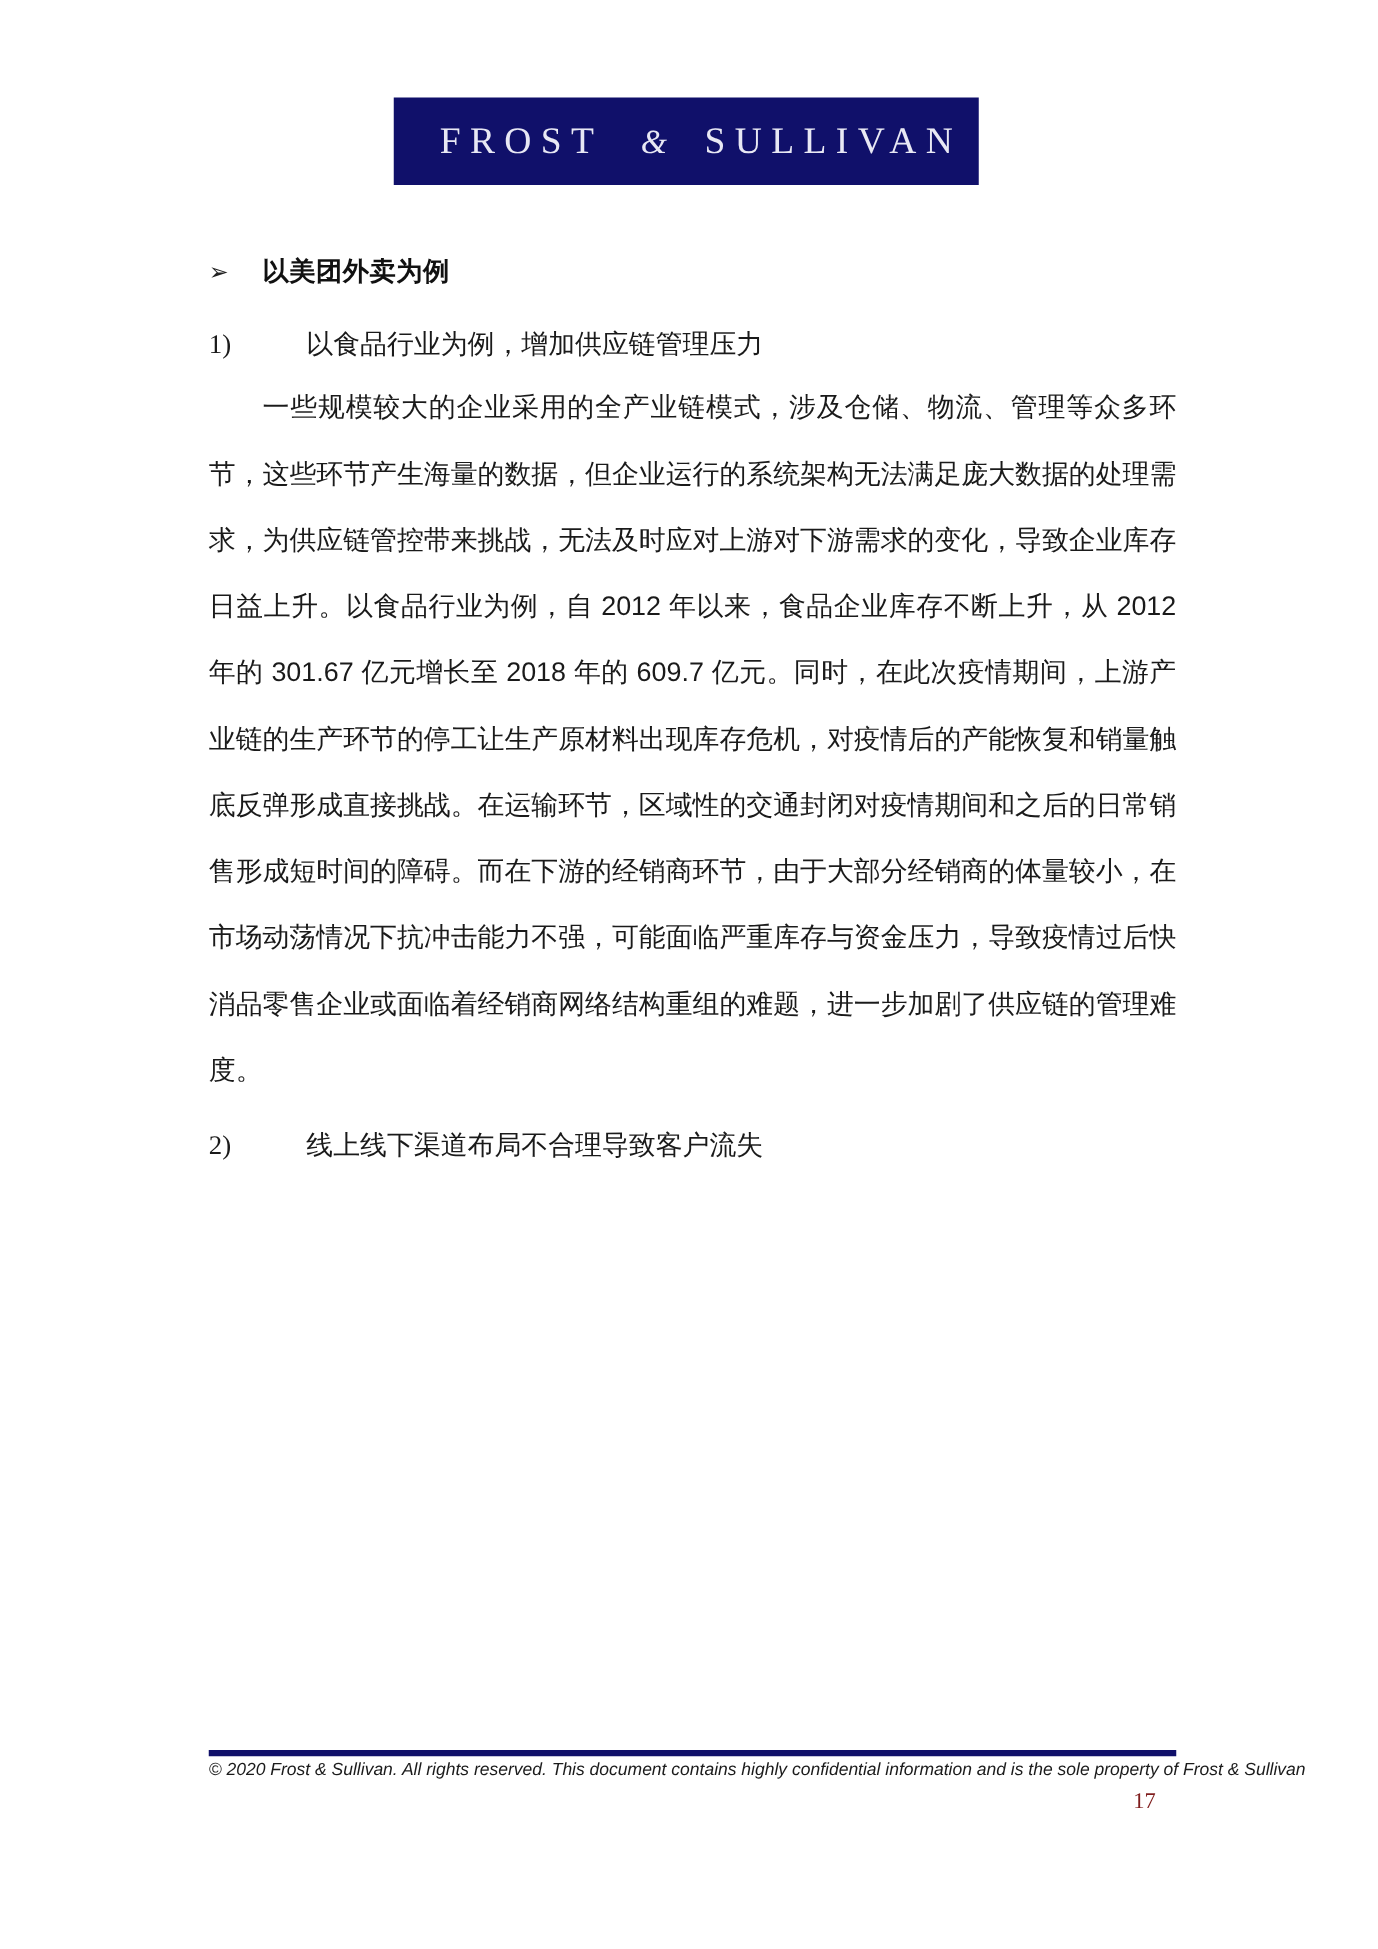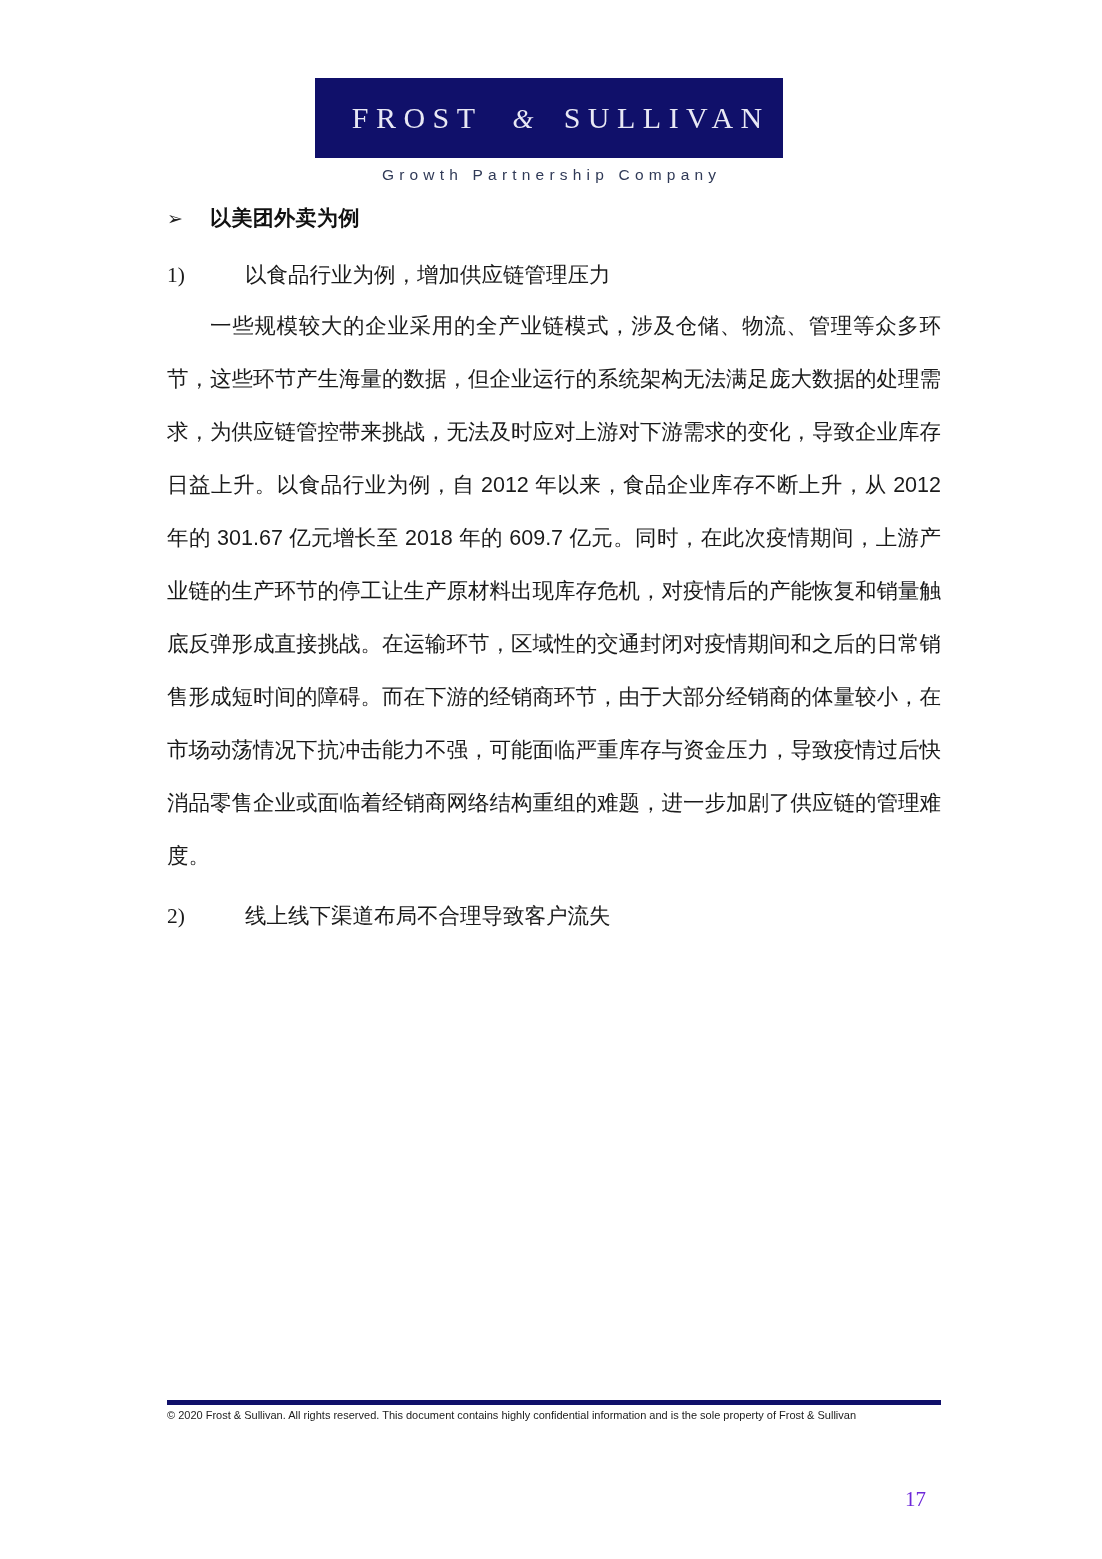--- a/index.html
+++ b/index.html
@@ -24,21 +24,21 @@
 
   
   .logo-block {
     position: absolute;
     left: 315px;
     top: 78px;
     width: 468px;
   }
   .logo-bar {
     width: 468px;
-    height: 80px;
+    height: 70px;
     background: #10106a;
     display: flex;
     align-items: center;
     justify-content: center;
     box-sizing: border-box;
     padding-left: 16px;
   }
   .logo-wordmark {
     font-family: "Liberation Serif", "DejaVu Serif", serif;
     color: #e8e8f4;
@@ -129,47 +129,47 @@
     top: 1400px;
     width: 774px;
   }
   .footer-rule {
     width: 774px;
     height: 5px;
     background: #10106a;
   }
   .footer-line {
     font-family: "Liberation Sans", "DejaVu Sans", sans-serif;
-    font-size: 11px;
+    font-style: italic;
+    font-size: 14px;
     line-height: 17px;
     color: #1b1b1b;
     white-space: nowrap;
     margin-top: 2px;
   }
   .page-number {
     position: absolute;
     left: 890px;
-    top: 1487px;
+    top: 1430px;
     width: 51px;
     text-align: center;
     font-family: "Liberation Serif", "DejaVu Serif", serif;
-    font-size: 21px;
-    color: #6d28d9;
+    font-size: 18px;
+    color: #7f1d1d;
   }
 </style>
 </head>
 <body>
 
 <div class="page">
 
   <div class="logo-block">
     <div class="logo-bar">
       <span class="logo-wordmark"><span>FROST</span><span>&nbsp;&nbsp;</span><span class="logo-amp">&amp;</span><span>&nbsp;&nbsp;</span><span>SULLIVAN</span></span>
     </div>
-    <div class="logo-tagline">Growth Partnership Company</div>
   </div>
 
   <div class="content">
 
 
     <div class="bullet-head">
       <span class="bullet-marker">➢</span>
       <span class="bullet-text">以美团外卖为例</span>
     </div>
 

